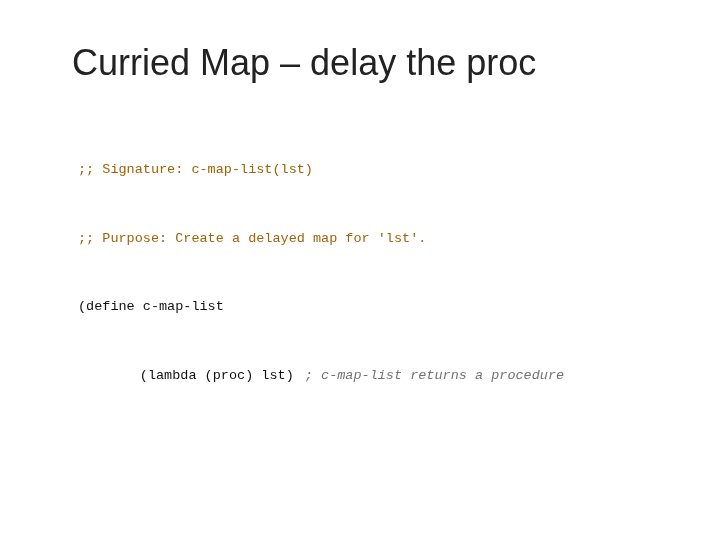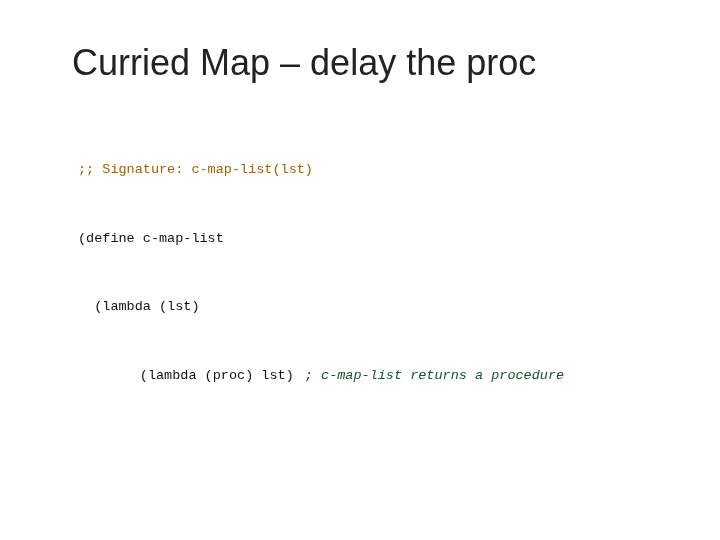--- a/index.html
+++ b/index.html
@@ -43,38 +43,38 @@
 
     .comment {
       color: #a16207;
     }
 
     .code-line {
       display: block;
     }
 
     .inline-comment {
-      color: #14532d;
+      color: #737373;
       font-style: italic;
     }
 
     .subscript {
       font-size: 9px;
       vertical-align: sub;
     }
   </style>
 </head>
 <body>
 
 <div class="slide-container">
   <h1 class="slide-title">Curried Map – delay the proc</h1>
 
   <div class="code-block">
     <span class="code-line comment"><span>;; Signature: c-map-list(lst)</span></span>
+    <span class="code-line comment"><span>;; Purpose: Create a delayed map for 'lst'.</span></span>
     <span class="code-line"><span>(define c-map-list</span></span>
-    <span class="code-line"><span>  (lambda (lst)</span></span>
     <span class="code-line">        (lambda (proc) lst)<span class="inline-comment"> ; c-map-list returns a procedure</span></span>
     
     
     
     
   </div>
 </div>
 
 </body></html>

